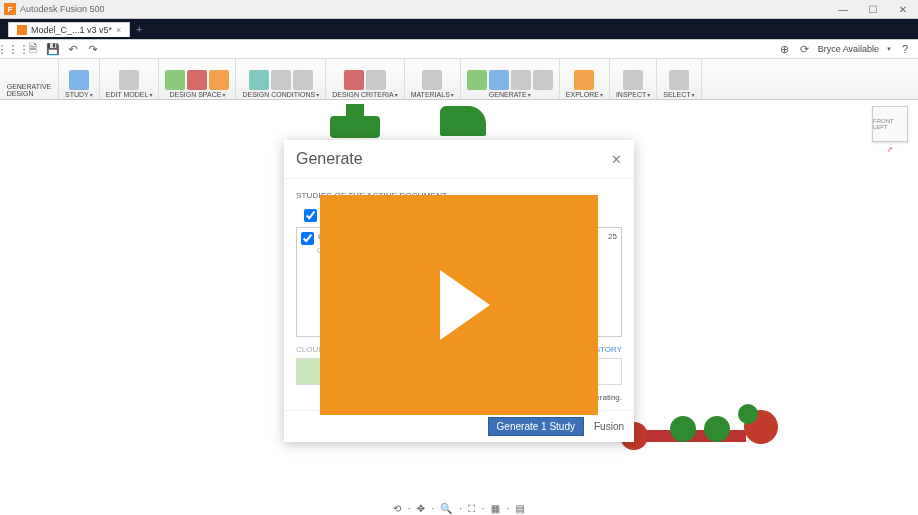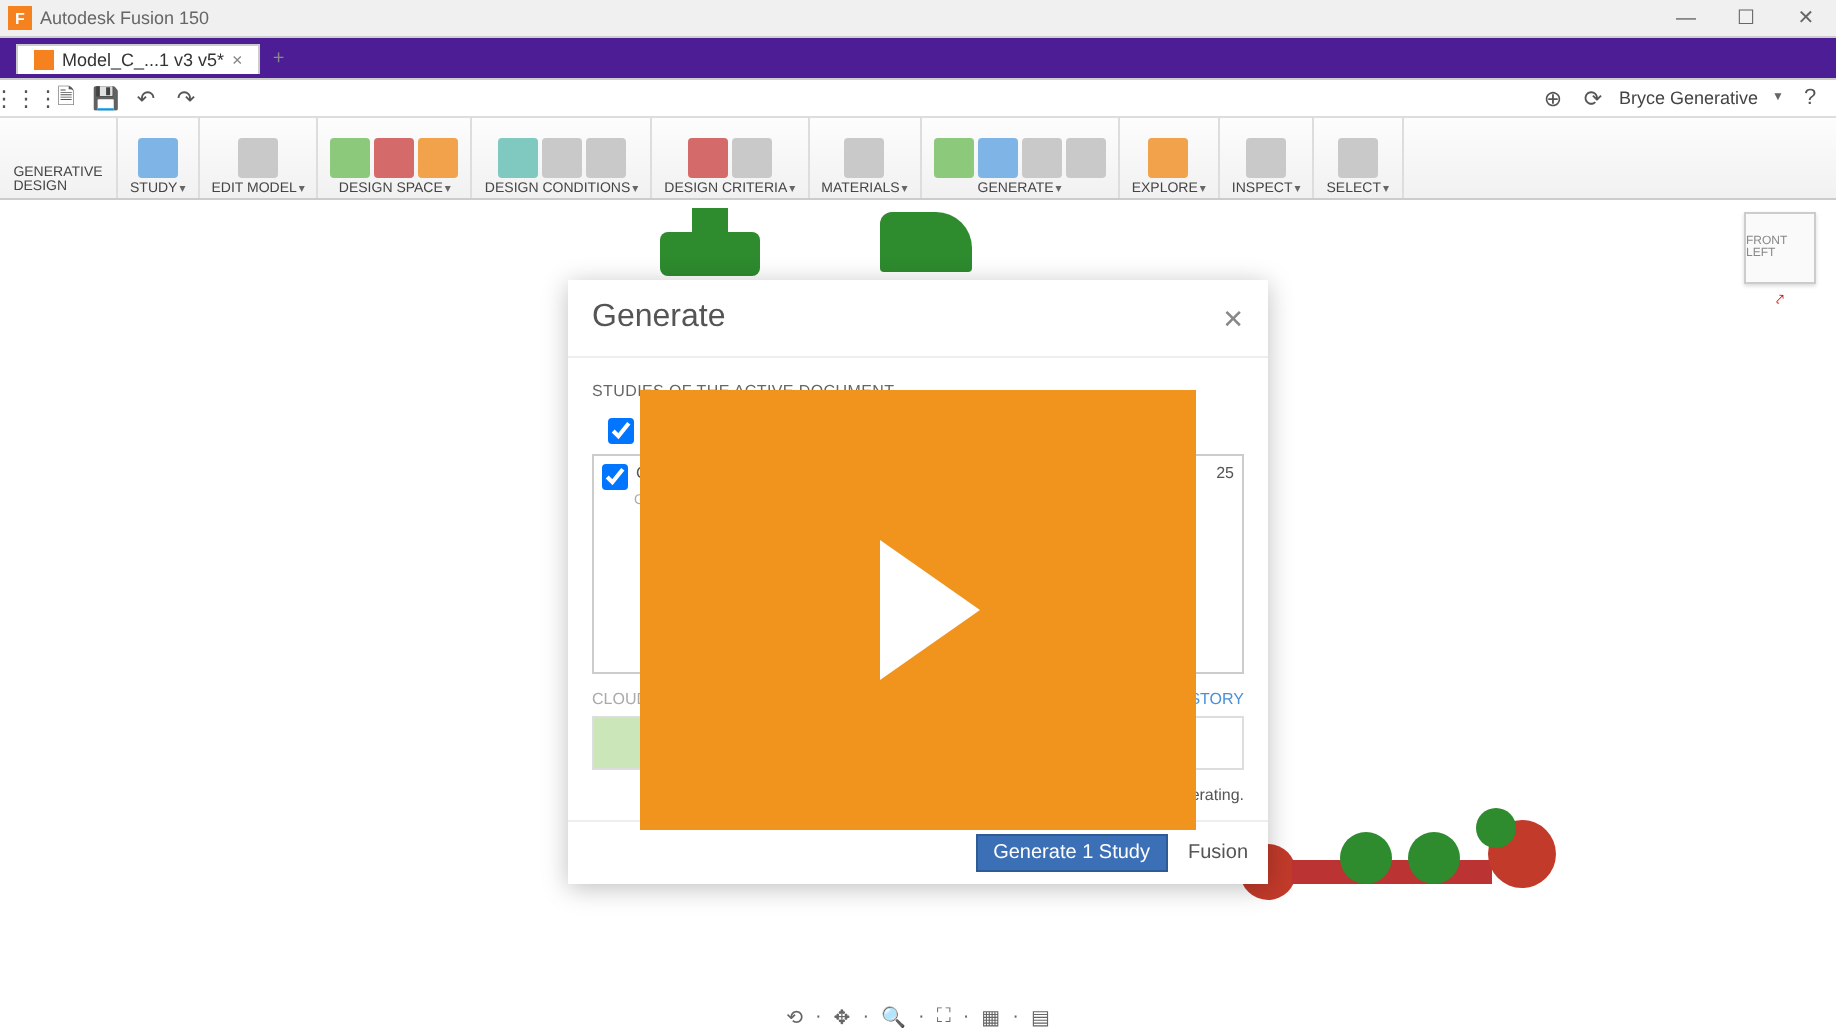--- a/index.html
+++ b/index.html
@@ -1,21 +1,21 @@
 <!DOCTYPE html>
 <html><head>
 <meta charset="utf-8">
 <style>
 html,body{margin:0;padding:0;width:918px;height:515px;font-family:"Segoe UI",Arial,sans-serif;font-size:10px;color:#333;overflow:hidden;background:#fff;}
 .titlebar{height:18px;background:#f0f0f0;display:flex;align-items:center;border-bottom:1px solid #ccc;}
 .titlebar .ficon{width:12px;height:12px;background:#f5821f;margin:0 4px;display:flex;align-items:center;justify-content:center;color:#fff;font-size:8px;font-weight:bold;}
 .titlebar .title{font-size:9px;color:#666;}
 .winbtns{margin-left:auto;display:flex;}
 .winbtn{width:30px;height:18px;display:flex;align-items:center;justify-content:center;color:#666;font-size:10px;}
-.tabstrip{height:20px;background:#4c1d95;border-bottom:1px solid #ccc;display:flex;align-items:center;padding-left:8px;}
+.tabstrip{height:20px;background:#0f172a;border-bottom:1px solid #ccc;display:flex;align-items:center;padding-left:8px;}
 .tab{background:#fff;border:1px solid #ccc;border-bottom:none;padding:2px 8px;font-size:9px;display:flex;align-items:center;gap:4px;}
 .tab .ft{width:10px;height:10px;background:#f5821f;}
 .tab .x{color:#888;cursor:pointer;}
 .qat{height:18px;background:#fff;border-bottom:1px solid #ddd;display:flex;align-items:center;padding:0 6px;justify-content:space-between;}
 .qat-left,.qat-right{display:flex;align-items:center;gap:6px;}
 .qat-ico{width:14px;height:14px;display:flex;align-items:center;justify-content:center;font-size:11px;color:#555;}
 .user{font-size:9px;color:#444;}
 .ribbon{height:40px;border-bottom:1px solid #ccc;display:flex;align-items:stretch;background:linear-gradient(#fdfdfd,#f1f1f1);}
 .panel{border-right:1px solid #ddd;display:flex;flex-direction:column;align-items:center;justify-content:flex-end;padding:2px 6px 1px;}
 .panel .icons{display:flex;gap:2px;margin-bottom:1px;}
@@ -59,21 +59,21 @@
 .p-red{background:#c23a2a;}
 .round{border-radius:50%;}
 
 .t-blue{background:#7fb4e6;} .t-green{background:#8cc97a;} .t-orange{background:#f2a24a;} .t-red{background:#d46a6a;} .t-gray{background:#c9c9c9;} .t-teal{background:#7fc9c0;}
 </style>
 </head>
 <body>
 
 <div class="titlebar">
   <div class="ficon">F</div>
-  <div class="title">Autodesk Fusion 150</div>
+  <div class="title">Autodesk Fusion 500</div>
   <div class="winbtns">
     <div class="winbtn">—</div>
     <div class="winbtn">☐</div>
     <div class="winbtn">✕</div>
   </div>
 </div>
 
 <div class="tabstrip">
   <div class="tab">
     <div class="ft"></div>
@@ -87,21 +87,21 @@
   <div class="qat-left">
     <span class="qat-ico">⋮⋮⋮</span>
     <span class="qat-ico">🗎</span>
     <span class="qat-ico">💾</span>
     <span class="qat-ico">↶</span>
     <span class="qat-ico">↷</span>
   </div>
   <div class="qat-right">
     <span class="qat-ico">⊕</span>
     <span class="qat-ico">⟳</span>
-    <span class="user">Bryce Generative</span>
+    <span class="user">Bryce Available</span>
     <span class="caret">▼</span>
     <span class="qat-ico">?</span>
   </div>
 </div>
 
 <div class="ribbon">
   <div class="panel" style="min-width:46px;">
     <div class="panel-label" style="font-size:7px;white-space:pre;line-height:1.1;">GENERATIVE
 DESIGN</div>
   </div>

